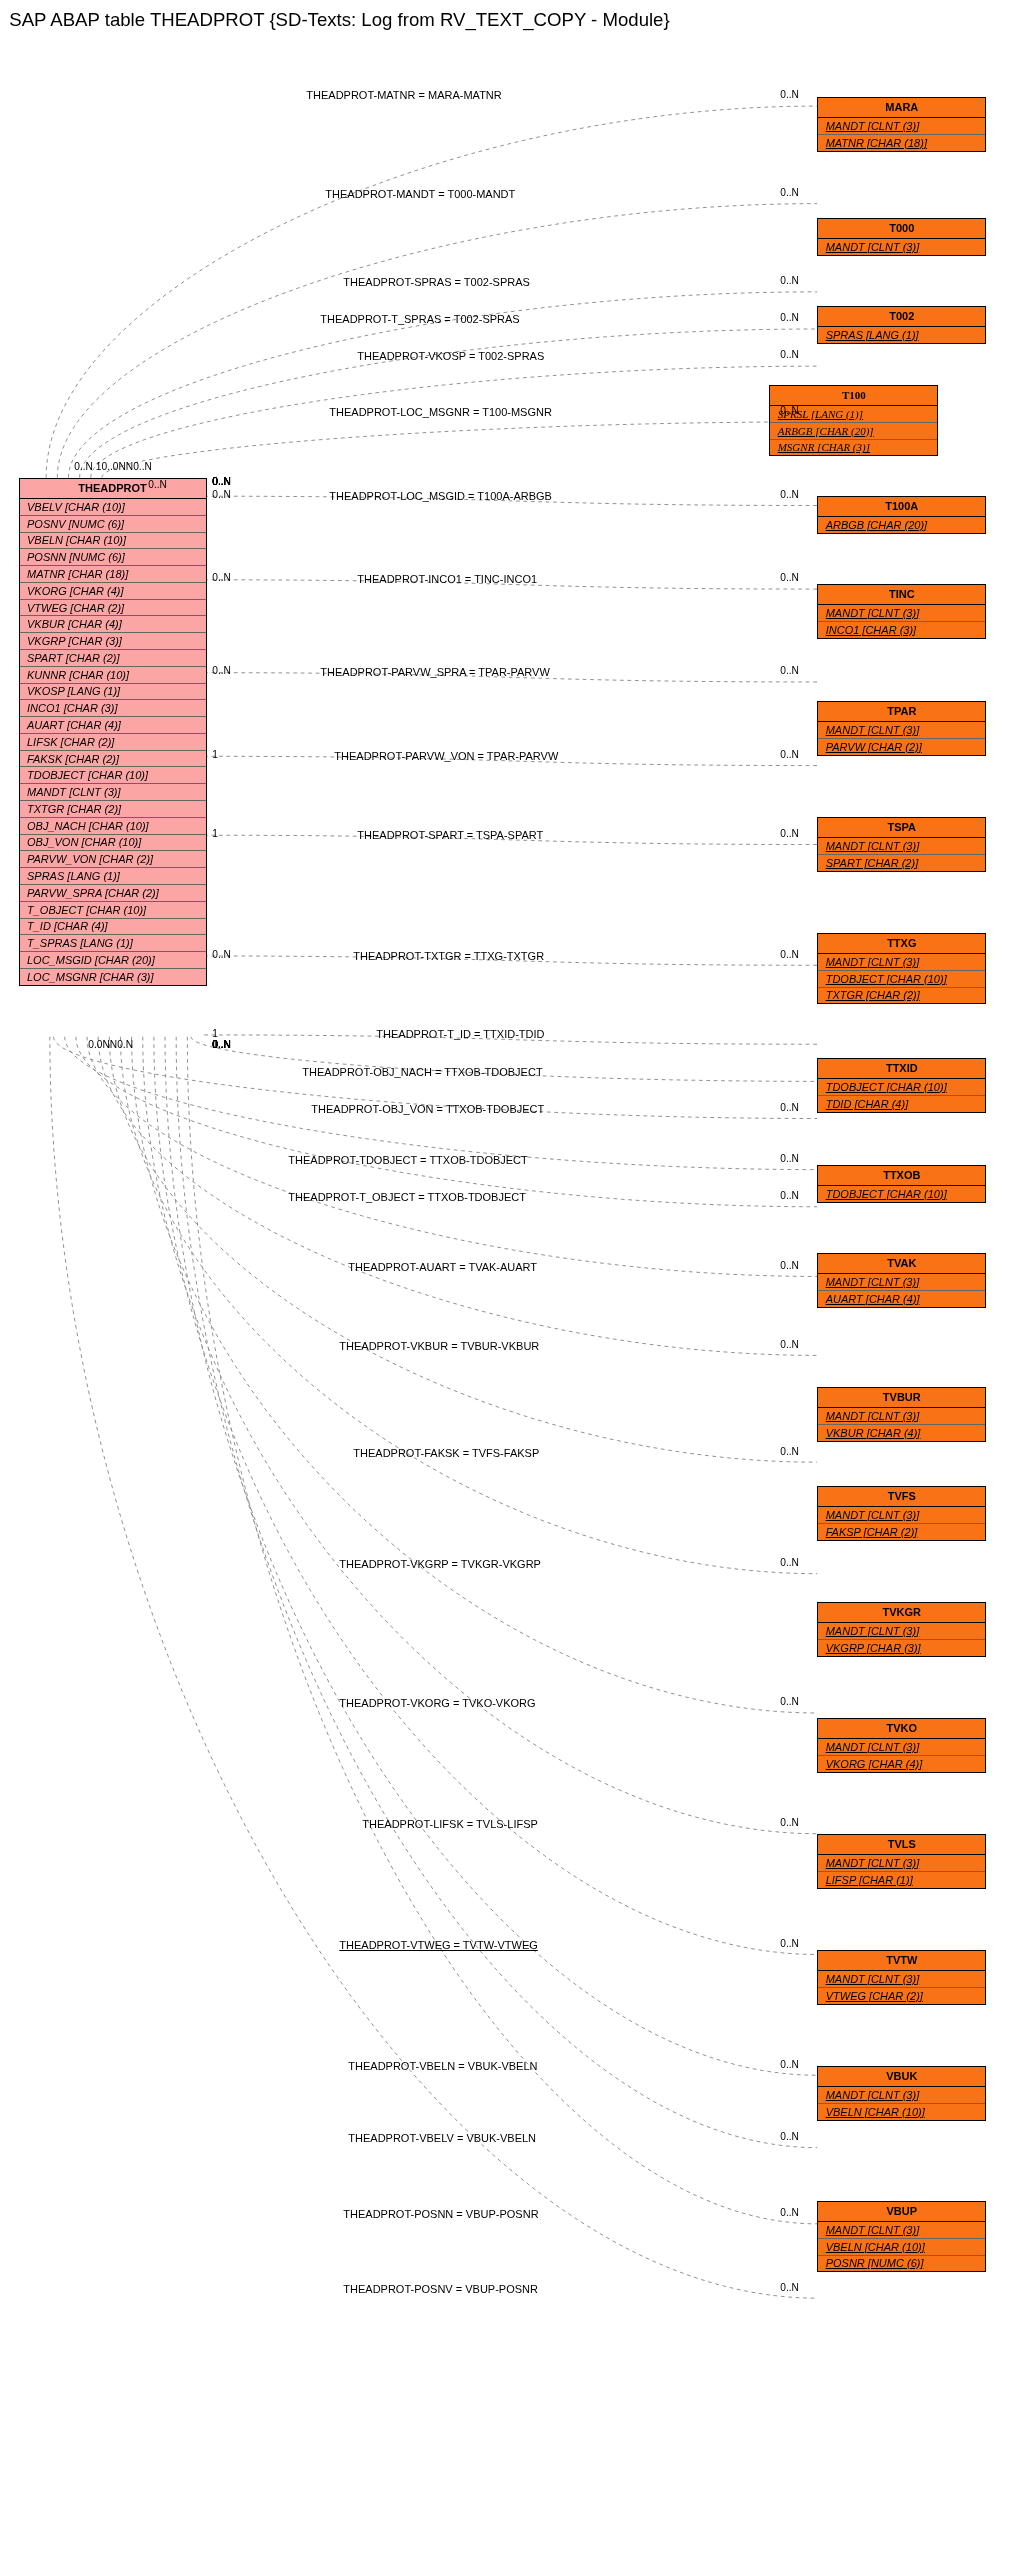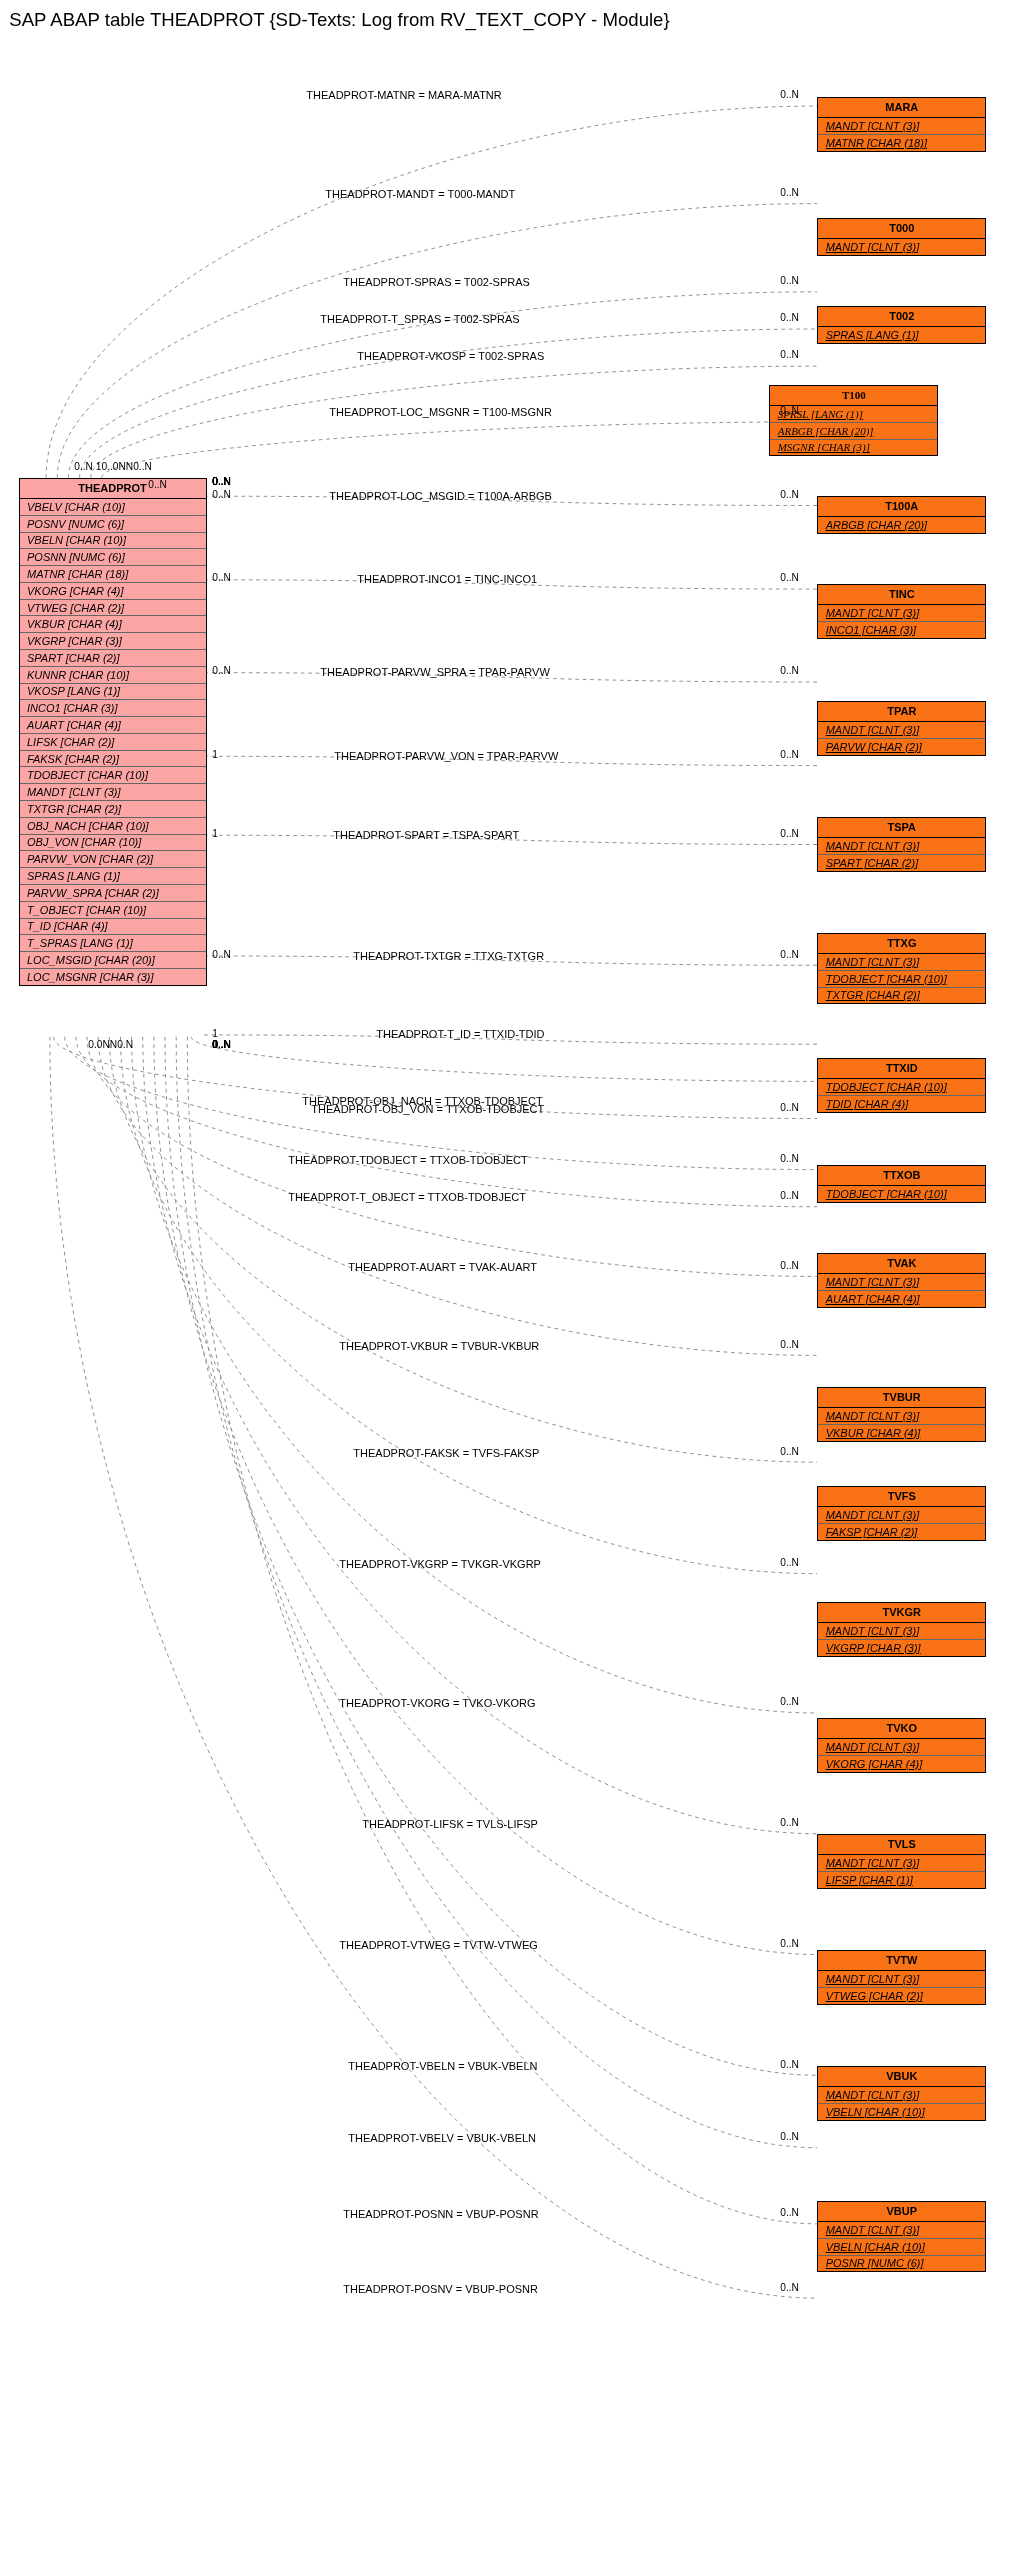--- a/index.html
+++ b/index.html
@@ -269,29 +269,29 @@
       <div class="card" style="left: 203px; top: 448px;">0..N</div>
       <div class="edge-label" style="left: 348px; top: 532px;">THEADPROT-INCO1 = TINC-INCO1</div>
       <div class="card" style="left: 771px; top: 531px;">0..N</div>
       <div class="card" style="left: 203px; top: 531px;">0..N</div>
       <div class="edge-label" style="left: 311px; top: 625px;">THEADPROT-PARVW_SPRA = TPAR-PARVW</div>
       <div class="card" style="left: 771px; top: 624px;">0..N</div>
       <div class="card" style="left: 203px; top: 624px;">0..N</div>
       <div class="edge-label" style="left: 325px; top: 709px;">THEADPROT-PARVW_VON = TPAR-PARVW</div>
       <div class="card" style="left: 771px; top: 708px;">0..N</div>
       <div class="card" style="left: 203px; top: 708px;">1</div>
-      <div class="edge-label" style="left: 324px; top: 788px;">THEADPROT-SPART = TSPA-SPART</div>
+      <div class="edge-label" style="left: 348px; top: 788px;">THEADPROT-SPART = TSPA-SPART</div>
       <div class="card" style="left: 771px; top: 787px;">0..N</div>
       <div class="card" style="left: 203px; top: 787px;">1</div>
       <div class="edge-label" style="left: 344px; top: 909px;">THEADPROT-TXTGR = TTXG-TXTGR</div>
       <div class="card" style="left: 771px; top: 908px;">0..N</div>
       <div class="card" style="left: 203px; top: 908px;">0..N</div>
       <div class="edge-label" style="left: 367px; top: 987px;">THEADPROT-T_ID = TTXID-TDID</div>
       <div class="card" style="left: 203px; top: 987px;">1</div>
-      <div class="edge-label" style="left: 293px; top: 1025px; margin-top: 29px;">THEADPROT-OBJ_NACH = TTXOB-TDOBJECT</div>
+      <div class="edge-label" style="left: 293px; top: 1025px;">THEADPROT-OBJ_NACH = TTXOB-TDOBJECT</div>
       <div class="card" style="left: 203px; top: 998px;">0..N</div>
       <div class="edge-label" style="left: 302px; top: 1062px;">THEADPROT-OBJ_VON = TTXOB-TDOBJECT</div>
       <div class="card" style="left: 771px; top: 1061px;">0..N</div>
       <div class="card" style="left: 203px; top: 998px;">1</div>
       <div class="edge-label" style="left: 279px; top: 1113px;">THEADPROT-TDOBJECT = TTXOB-TDOBJECT</div>
       <div class="card" style="left: 771px; top: 1112px;">0..N</div>
       <div class="card" style="left: 203px; top: 998px;">0..N</div>
       <div class="edge-label" style="left: 279px; top: 1150px;">THEADPROT-T_OBJECT = TTXOB-TDOBJECT</div>
       <div class="card" style="left: 771px; top: 1149px;">0..N</div>
       <div class="card" style="left: 203px; top: 998px;">0..N</div>
@@ -304,21 +304,21 @@
       <div class="edge-label" style="left: 344px; top: 1406px;">THEADPROT-FAKSK = TVFS-FAKSP</div>
       <div class="card" style="left: 771px; top: 1405px;">0..N</div>
       <div class="card" style="left: 203px; top: 998px;">0..N</div>
       <div class="edge-label" style="left: 330px; top: 1517px;">THEADPROT-VKGRP = TVKGR-VKGRP</div>
       <div class="card" style="left: 771px; top: 1516px;">0..N</div>
       <div class="card" style="left: 203px; top: 998px;">0..N</div>
       <div class="edge-label" style="left: 330px; top: 1656px;">THEADPROT-VKORG = TVKO-VKORG</div>
       <div class="card" style="left: 771px; top: 1655px;">0..N</div>
       <div class="edge-label" style="left: 353px; top: 1777px;">THEADPROT-LIFSK = TVLS-LIFSP</div>
       <div class="card" style="left: 771px; top: 1776px;">0..N</div>
-      <div class="edge-label" style="left: 330px; top: 1898px;">THEADPROT-VTWEG = TVTW-VTWEG</div>
+      <div class="edge-label" style="left: 330px; top: 1898px; text-decoration: underline;">THEADPROT-VTWEG = TVTW-VTWEG</div>
       <div class="card" style="left: 771px; top: 1897px;">0..N</div>
       <div class="edge-label" style="left: 339px; top: 2019px;">THEADPROT-VBELN = VBUK-VBELN</div>
       <div class="card" style="left: 771px; top: 2018px;">0..N</div>
       <div class="edge-label" style="left: 339px; top: 2091px;">THEADPROT-VBELV = VBUK-VBELN</div>
       <div class="card" style="left: 771px; top: 2090px;">0..N</div>
       <div class="edge-label" style="left: 334px; top: 2167px;">THEADPROT-POSNN = VBUP-POSNR</div>
       <div class="card" style="left: 771px; top: 2166px;">0..N</div>
       <div class="edge-label" style="left: 334px; top: 2242px;">THEADPROT-POSNV = VBUP-POSNR</div>
       <div class="card" style="left: 771px; top: 2241px;">0..N</div>
     </div>

